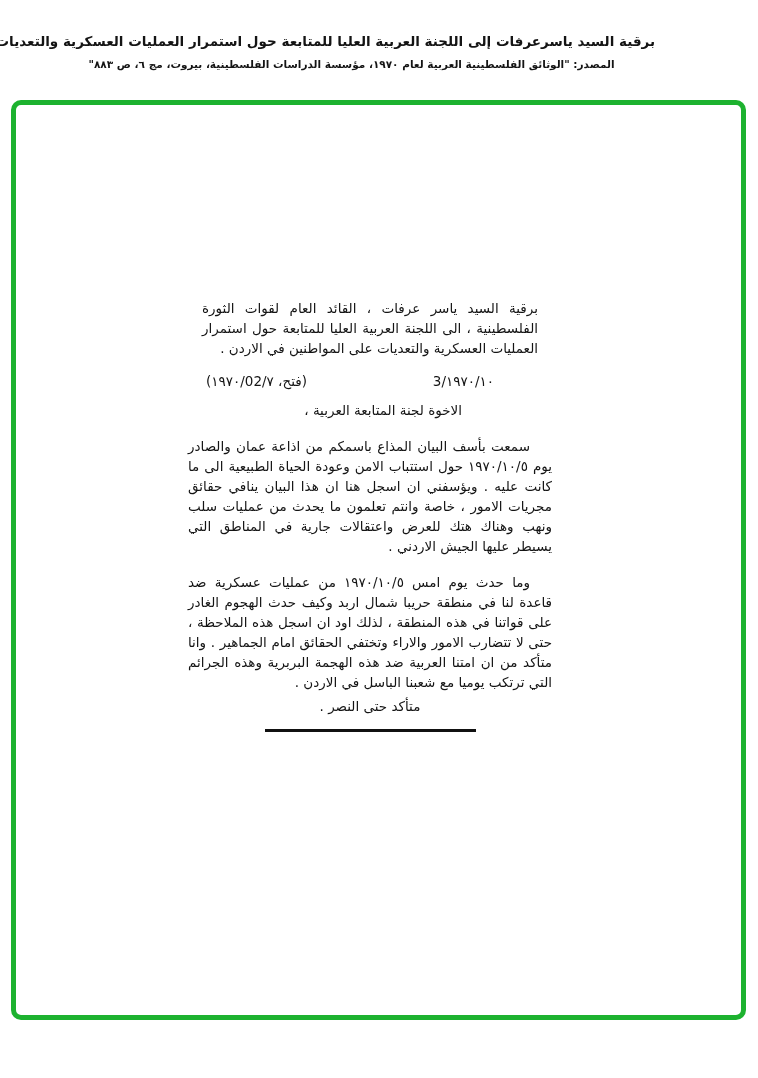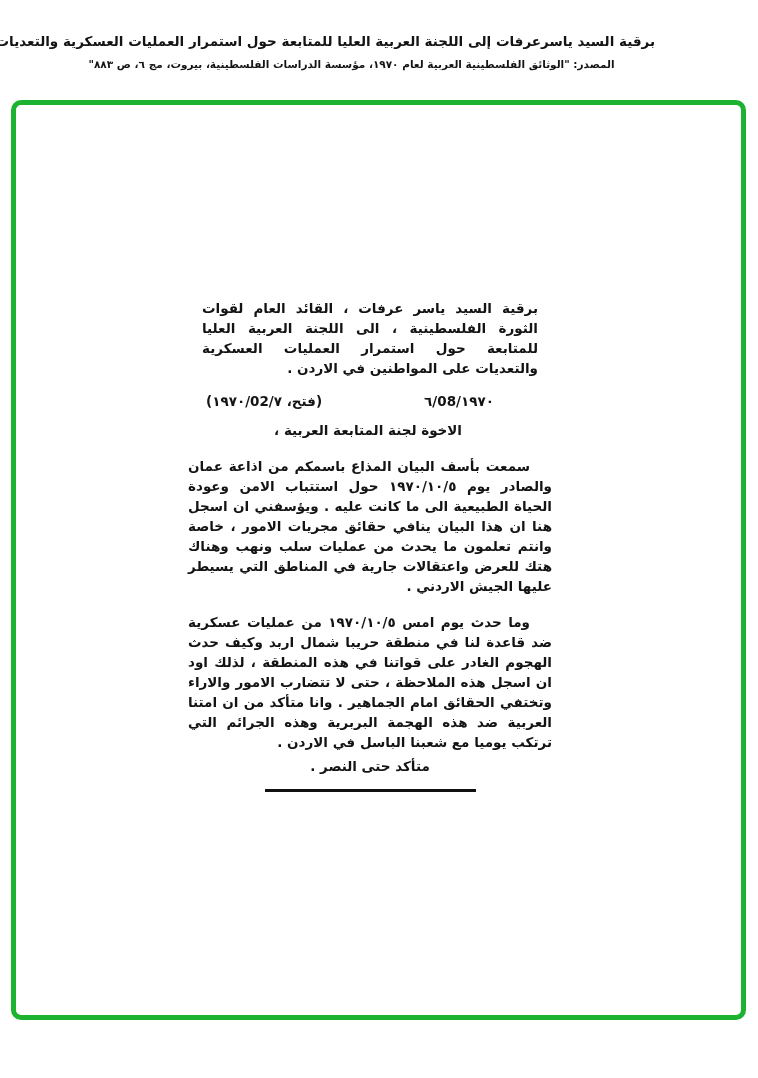--- a/index.html
+++ b/index.html
@@ -54,21 +54,21 @@
   }
 
   
   .doc {
     position: absolute;
     left: 172px;
     top: 193px;
     width: 364px;
     direction: rtl;
     font-size: 13.5px;
-    font-weight: bold;
+    font-weight: normal;
     line-height: 20px;
     color: #141414;
   }
   .doc-title {
     margin: 0;
     padding: 0 14px;
     text-align: justify;
   }
   .date-row {
     display: flex;
@@ -111,21 +111,21 @@
     <div class="page-title">برقية السيد ياسرعرفات إلى اللجنة العربية العليا للمتابعة حول استمرار العمليات العسكرية والتعديات في الأردن</div>
     <div class="page-source">المصدر: "الوثائق الفلسطينية العربية لعام ١٩٧٠، مؤسسة الدراسات الفلسطينية، بيروت، مج ٦، ص ٨٨٣"</div>
   </div>
 
   <div class="scan-frame" style="border-color: rgb(29, 178, 47);">
     <div class="doc">
 
       <p class="doc-title">برقية السيد ياسر عرفات ، القائد العام لقوات الثورة الفلسطينية ، الى اللجنة العربية العليا للمتابعة حول استمرار العمليات العسكرية والتعديات على المواطنين في الاردن .</p>
 
       <div class="date-row">
-        <span class="doc-date">١٩٧٠/08/٦</span>
+        <span class="doc-date">١٩٧٠/١٠/3</span>
         <span class="doc-source-note">(فتح، ١٩٧٠/02/٧)</span>
       </div>
 
       <p class="salutation">الاخوة لجنة المتابعة العربية ،</p>
 
       <p class="body-para">سمعت بأسف البيان المذاع باسمكم من اذاعة عمان والصادر يوم ١٩٧٠/١٠/٥ حول استتباب الامن وعودة الحياة الطبيعية الى ما كانت عليه . ويؤسفني ان اسجل هنا ان هذا البيان ينافي حقائق مجريات الامور ، خاصة وانتم تعلمون ما يحدث من عمليات سلب ونهب وهناك هتك للعرض واعتقالات جارية في المناطق التي يسيطر عليها الجيش الاردني .</p>
 
       <p class="body-para">وما حدث يوم امس ١٩٧٠/١٠/٥ من عمليات عسكرية ضد قاعدة لنا في منطقة حريبا شمال اربد وكيف حدث الهجوم الغادر على قواتنا في هذه المنطقة ، لذلك اود ان اسجل هذه الملاحظة ، حتى لا تتضارب الامور والاراء وتختفي الحقائق امام الجماهير . وانا متأكد من ان امتنا العربية ضد هذه الهجمة البربرية وهذه الجرائم التي ترتكب يوميا مع شعبنا الباسل في الاردن .</p>
 
       <p class="closing">متأكد حتى النصر .</p>

